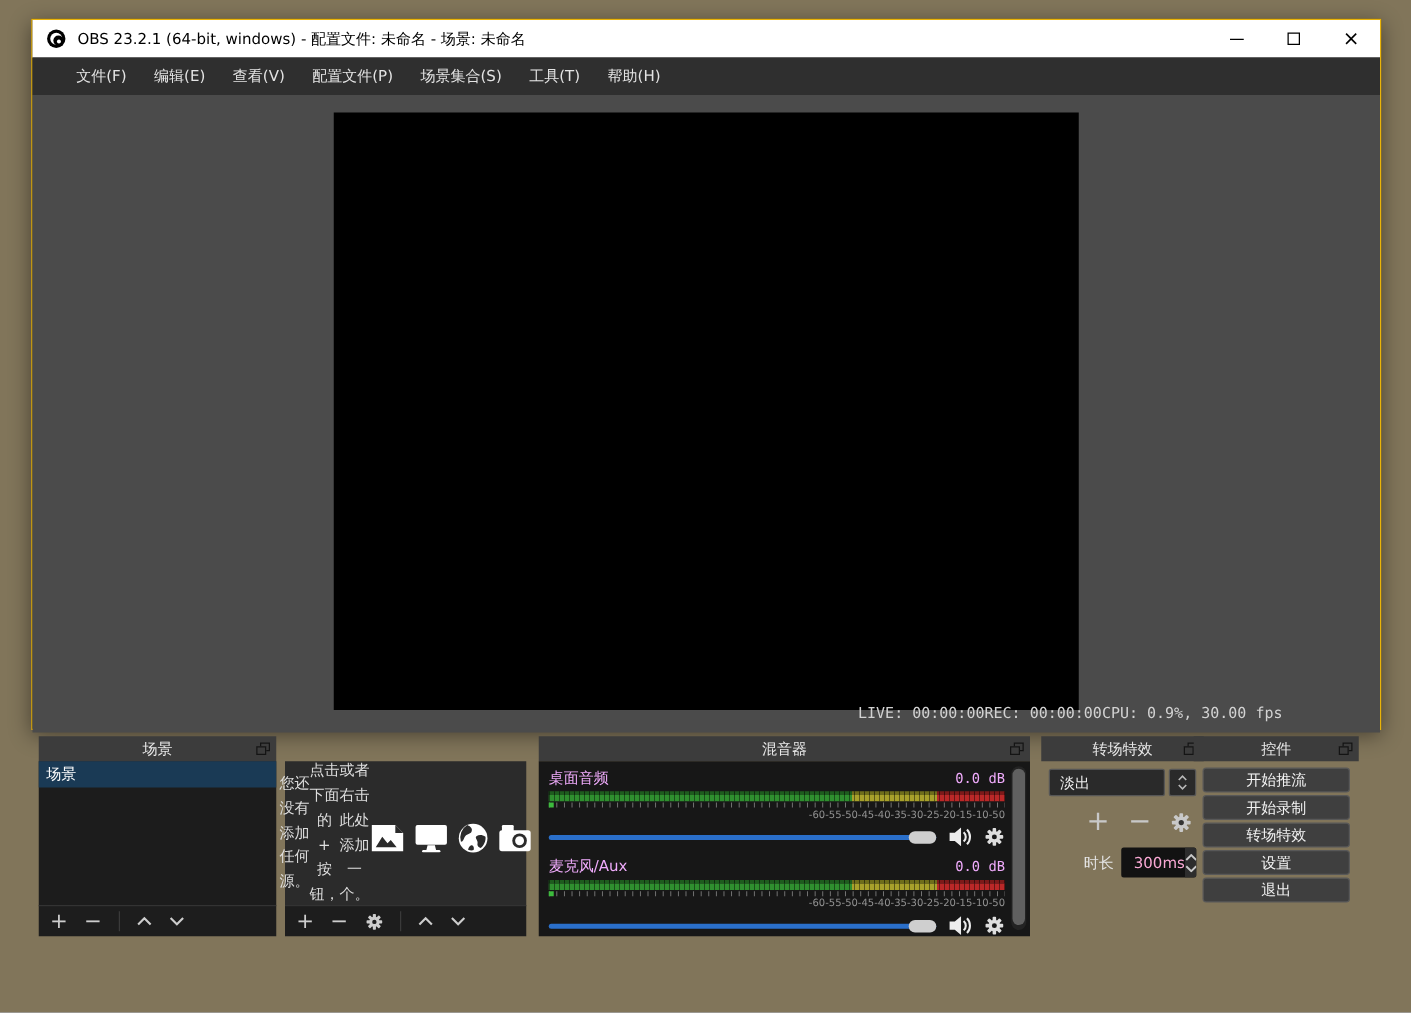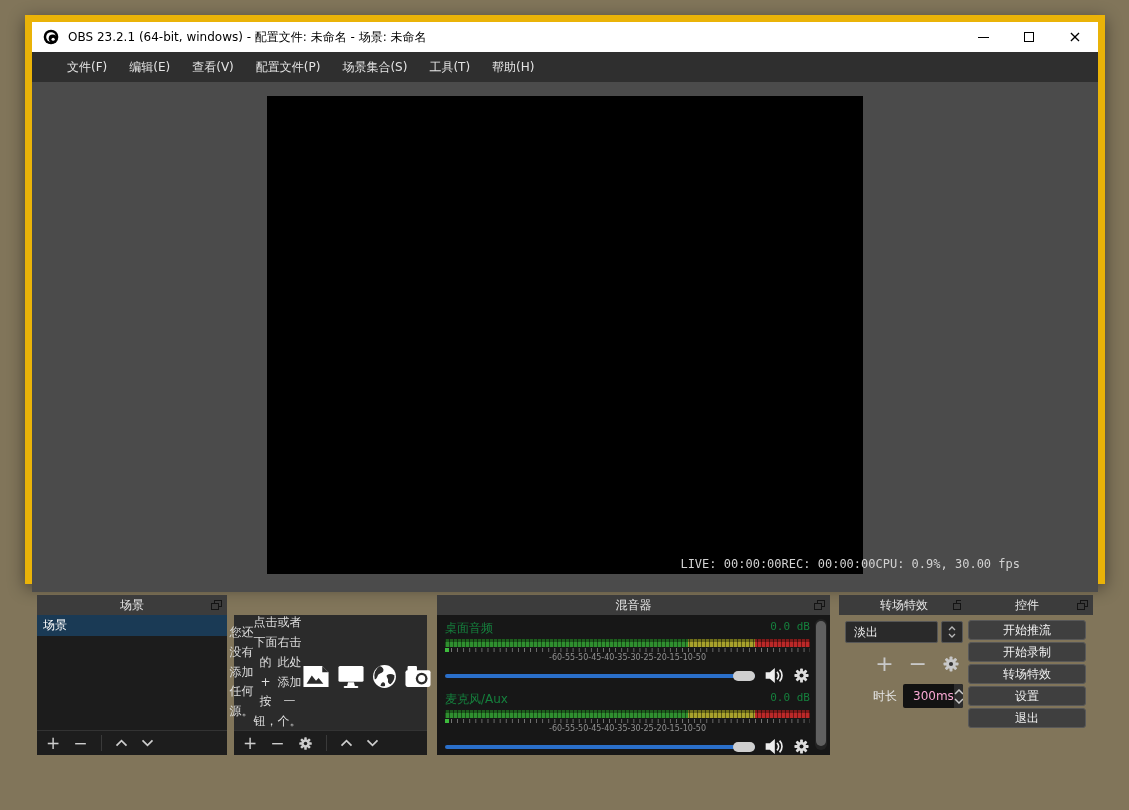--- a/index.html
+++ b/index.html
@@ -1,20 +1,20 @@
 <!DOCTYPE html>
 <html><head>
 <meta charset="utf-8">
 <style>
   * { margin:0; padding:0; box-sizing:border-box; }
   body { font-family:"DejaVu Sans", sans-serif; }
   .desktop { position:relative; width:1129px; height:810px; background:#81755a; overflow:hidden; }
 
   .window { position:absolute; left:25px; top:15px; width:1080px; height:569px;
-            background:#333333; border:7px solid #eab308; box-shadow:0 4px 16px rgba(0,0,0,.45); }
+            background:#333333; border:1px solid #eab308; box-shadow:0 4px 16px rgba(0,0,0,.45); }
 
   
   .titlebar { height:30px; background:#ffffff; display:flex; align-items:center; padding-left:11px; }
   .logo { width:16px; height:16px; flex:0 0 auto; }
   .tb-title { font-size:12px; color:#000; margin-left:9px; white-space:nowrap; }
   .win-btns { margin-left:auto; display:flex; height:100%; }
   .win-btn { width:46px; display:flex; align-items:center; justify-content:center; color:#000; cursor:default; }
   .glyph-min { width:11px; border-top:1px solid #000; display:inline-block; }
   .glyph-max { width:10px; height:10px; border:1px solid #000; display:inline-block; }
   .glyph-close { font-size:16px; line-height:1; }
@@ -53,36 +53,36 @@
   .tb-sep { width:1px; height:16px; background:#3a3a3a; }
 
   
   .sources-body { background:#2b2b2b; bottom:25px; display:flex; flex-direction:row;
                   align-items:center; justify-content:center; text-align:center;
                   color:#dedede; font-size:12px; line-height:1.65; }
   .src-icons { display:flex; align-items:center; gap:7px; margin-top:7px; }
 
   
   .mixer-body { background:#171717; padding:5px 20px 0 8px; }
-  .mix-head { display:flex; justify-content:space-between; align-items:flex-start; color:#15803d; }
+  .mix-head { display:flex; justify-content:space-between; align-items:center; color:#f0abfc; }
   .mix-name { font-size:12px; }
   .mix-db { font-family:"DejaVu Sans Mono", monospace; font-size:11px; }
   .meter { margin-top:2px; }
   .meter-dim, .meter-bright { width:100%; }
   .meter-dim { height:3px;
     background-image:repeating-linear-gradient(90deg, rgba(0,0,0,.5) 0 1px, rgba(0,0,0,0) 1px 4px),
       linear-gradient(90deg,#1e5c1e 0 66.5%,#6f6e1b 66.5% 85%,#7d1a1a 85% 100%); }
   .meter-bright { height:5px;
     background-image:repeating-linear-gradient(90deg, rgba(0,0,0,.45) 0 1px, rgba(0,0,0,0) 1px 4px),
       linear-gradient(90deg,#2f8f2f 0 66.5%,#a8a12b 66.5% 85%,#bb2828 85% 100%); }
   .ruler { position:relative; height:4px; margin-top:1px;
            background-image:linear-gradient(90deg,#767676 1px, transparent 1px);
            background-size:calc(100%/60) 100%; }
   .peak { position:absolute; left:0; top:0; width:4px; height:4px; background:#3dbb3d; }
-  .ticks { display:flex; justify-content:center; font-size:8px; color:#929292; margin-top:1px; }
+  .ticks { display:flex; justify-content:flex-end; font-size:8px; color:#929292; margin-top:1px; }
   .vol-row { display:flex; align-items:center; gap:9px; margin:5px 0 7px; }
   .slider { position:relative; flex:1; height:10px; }
   .slider-fill { position:absolute; left:0; top:3px; height:4px; width:100%; background:#2a6fca; border-radius:2px; }
   .slider-handle { position:absolute; right:0; top:0; width:22px; height:10px; background:#cfcfcf; border-radius:5px; }
   .mix-scroll { position:absolute; right:3px; top:4px; bottom:5px; width:12px; background:#232323; border-radius:6px; }
   .mix-thumb { position:absolute; left:1px; right:1px; top:2px; bottom:4px; background:#606060; border-radius:5px; }
 
   
   .trans-body { padding:6px 6px 0; }
   .t-select { display:flex; gap:3px; }

